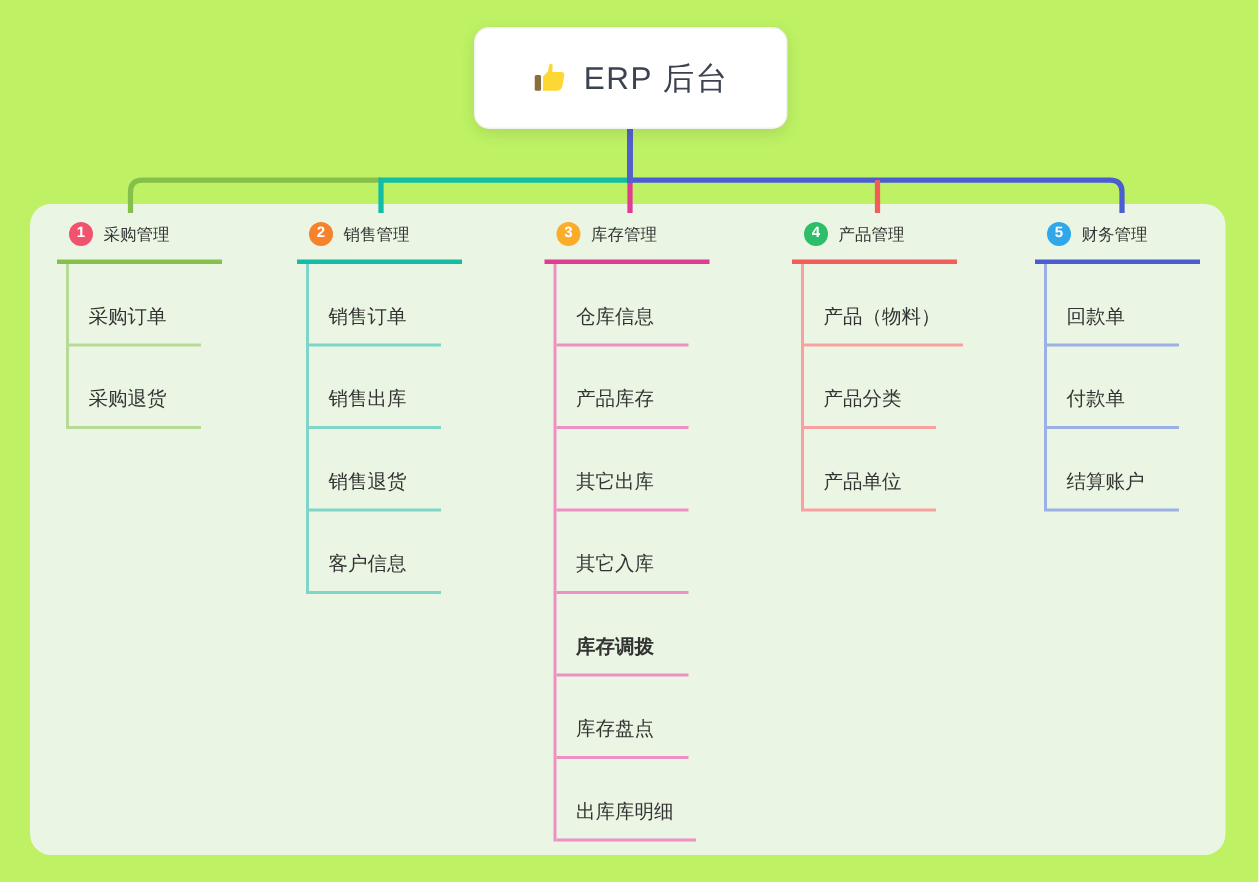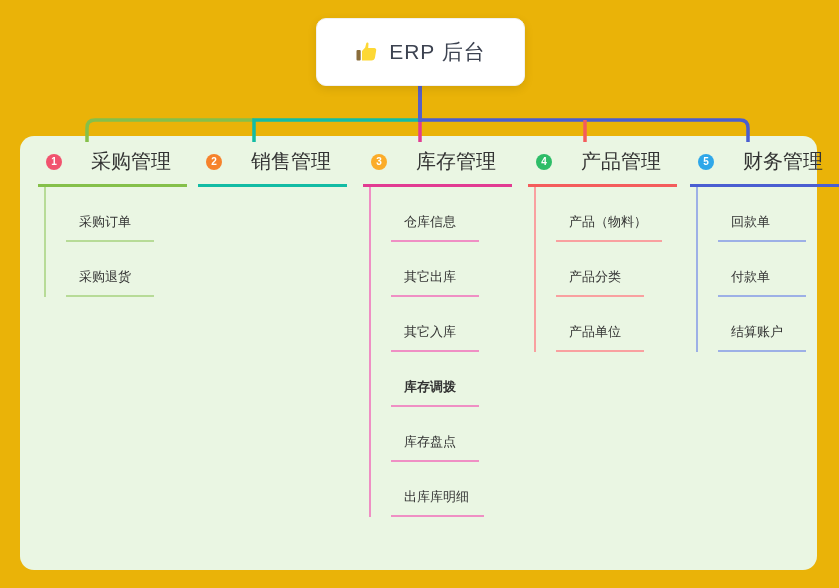--- a/index.html
+++ b/index.html
@@ -1,36 +1,36 @@
 <!DOCTYPE html>
 <html><head>
 <meta charset="utf-8">
 <style>
   html,body{margin:0;padding:0;background:#ffffff;}
   body{font-family:"Liberation Sans","DejaVu Sans",sans-serif;}
-  .canvas{position:relative;width:839px;height:588px;background:#eab308;overflow:hidden;}
+  .canvas{position:relative;width:839px;height:588px;background:#bef264;overflow:hidden;}
 
   .panel{position:absolute;left:20px;top:136px;width:797px;height:434px;border-radius:14px;}
 
   .connectors{position:absolute;left:0;top:0;width:839px;height:588px;pointer-events:none;}
 
   .root-card{position:absolute;left:316px;top:18px;width:207px;height:66px;background:#ffffff;
     border:1px solid #f1f1f1;border-radius:10px;box-shadow:0 3px 10px rgba(0,0,0,0.10);
     display:flex;align-items:center;justify-content:center;gap:10px;cursor:pointer;}
   .root-card .root-title{font-size:21px;font-weight:500;color:#3c4250;letter-spacing:1px;}
   .thumb{display:inline-flex;width:24px;height:24px;}
 
   .branch{position:absolute;top:148px;}
   .branch-head{display:flex;align-items:center;gap:7px;width:max-content;min-width:86px;
     padding:0 16px 9px 8px;border-bottom:3px solid #888;cursor:pointer;}
   .badge{width:16px;height:16px;border-radius:50%;color:#fff;font-size:10px;line-height:16px;
     text-align:center;flex:0 0 16px;font-weight:bold;}
-  .branch-label{font-size:20px;color:#333;white-space:nowrap;margin-left:22px;}
+  .branch-label{font-size:11px;color:#333;white-space:nowrap;}
 
-  .children{border-left:2px solid #ccc;margin-left:6px;width:max-content;padding-left:20px;}
+  .children{border-left:2px solid #ccc;margin-left:6px;width:max-content;}
   .child{box-sizing:border-box;height:55px;min-width:88px;width:max-content;
     display:flex;align-items:flex-end;padding:0 15px 9px 13px;
     border-bottom:2px solid #ccc;cursor:pointer;}
   .child-label{font-size:13px;color:#333;white-space:nowrap;}
 </style>
 </head>
 <body>
 
 <div class="canvas">
 
@@ -68,29 +68,46 @@
           <div class="child" style="border-bottom-color: rgb(183, 219, 151);">
             <span class="child-label">采购退货</span>
           </div>
         </div>
       </div>
       <div class="branch" style="left: 198px;">
         <div class="branch-head" style="border-bottom-color: rgb(19, 188, 164);">
           <span class="badge" style="background: rgb(246, 130, 44);">2</span>
           <span class="branch-label">销售管理</span>
         </div>
+        <div class="children" style="border-left-color: rgb(127, 213, 199);">
+          <div class="child" style="border-bottom-color: rgb(127, 213, 199);">
+            <span class="child-label">销售订单</span>
+          </div>
+          <div class="child" style="border-bottom-color: rgb(127, 213, 199);">
+            <span class="child-label">销售出库</span>
+          </div>
+          <div class="child" style="border-bottom-color: rgb(127, 213, 199);">
+            <span class="child-label">销售退货</span>
+          </div>
+          <div class="child" style="border-bottom-color: rgb(127, 213, 199);">
+            <span class="child-label">客户信息</span>
+          </div>
+        </div>
       </div>
       <div class="branch" style="left: 363px;">
         <div class="branch-head" style="border-bottom-color: rgb(226, 59, 146);">
           <span class="badge" style="background: rgb(251, 172, 41);">3</span>
           <span class="branch-label">库存管理</span>
         </div>
         <div class="children" style="border-left-color: rgb(239, 143, 196);">
           <div class="child" style="border-bottom-color: rgb(239, 143, 196);">
             <span class="child-label">仓库信息</span>
+          </div>
+          <div class="child" style="border-bottom-color: rgb(239, 143, 196);">
+            <span class="child-label">产品库存</span>
           </div>
           <div class="child" style="border-bottom-color: rgb(239, 143, 196);">
             <span class="child-label">其它出库</span>
           </div>
           <div class="child" style="border-bottom-color: rgb(239, 143, 196);">
             <span class="child-label">其它入库</span>
           </div>
           <div class="child" style="border-bottom-color: rgb(239, 143, 196); font-weight: bold;">
             <span class="child-label">库存调拨</span>
           </div>

